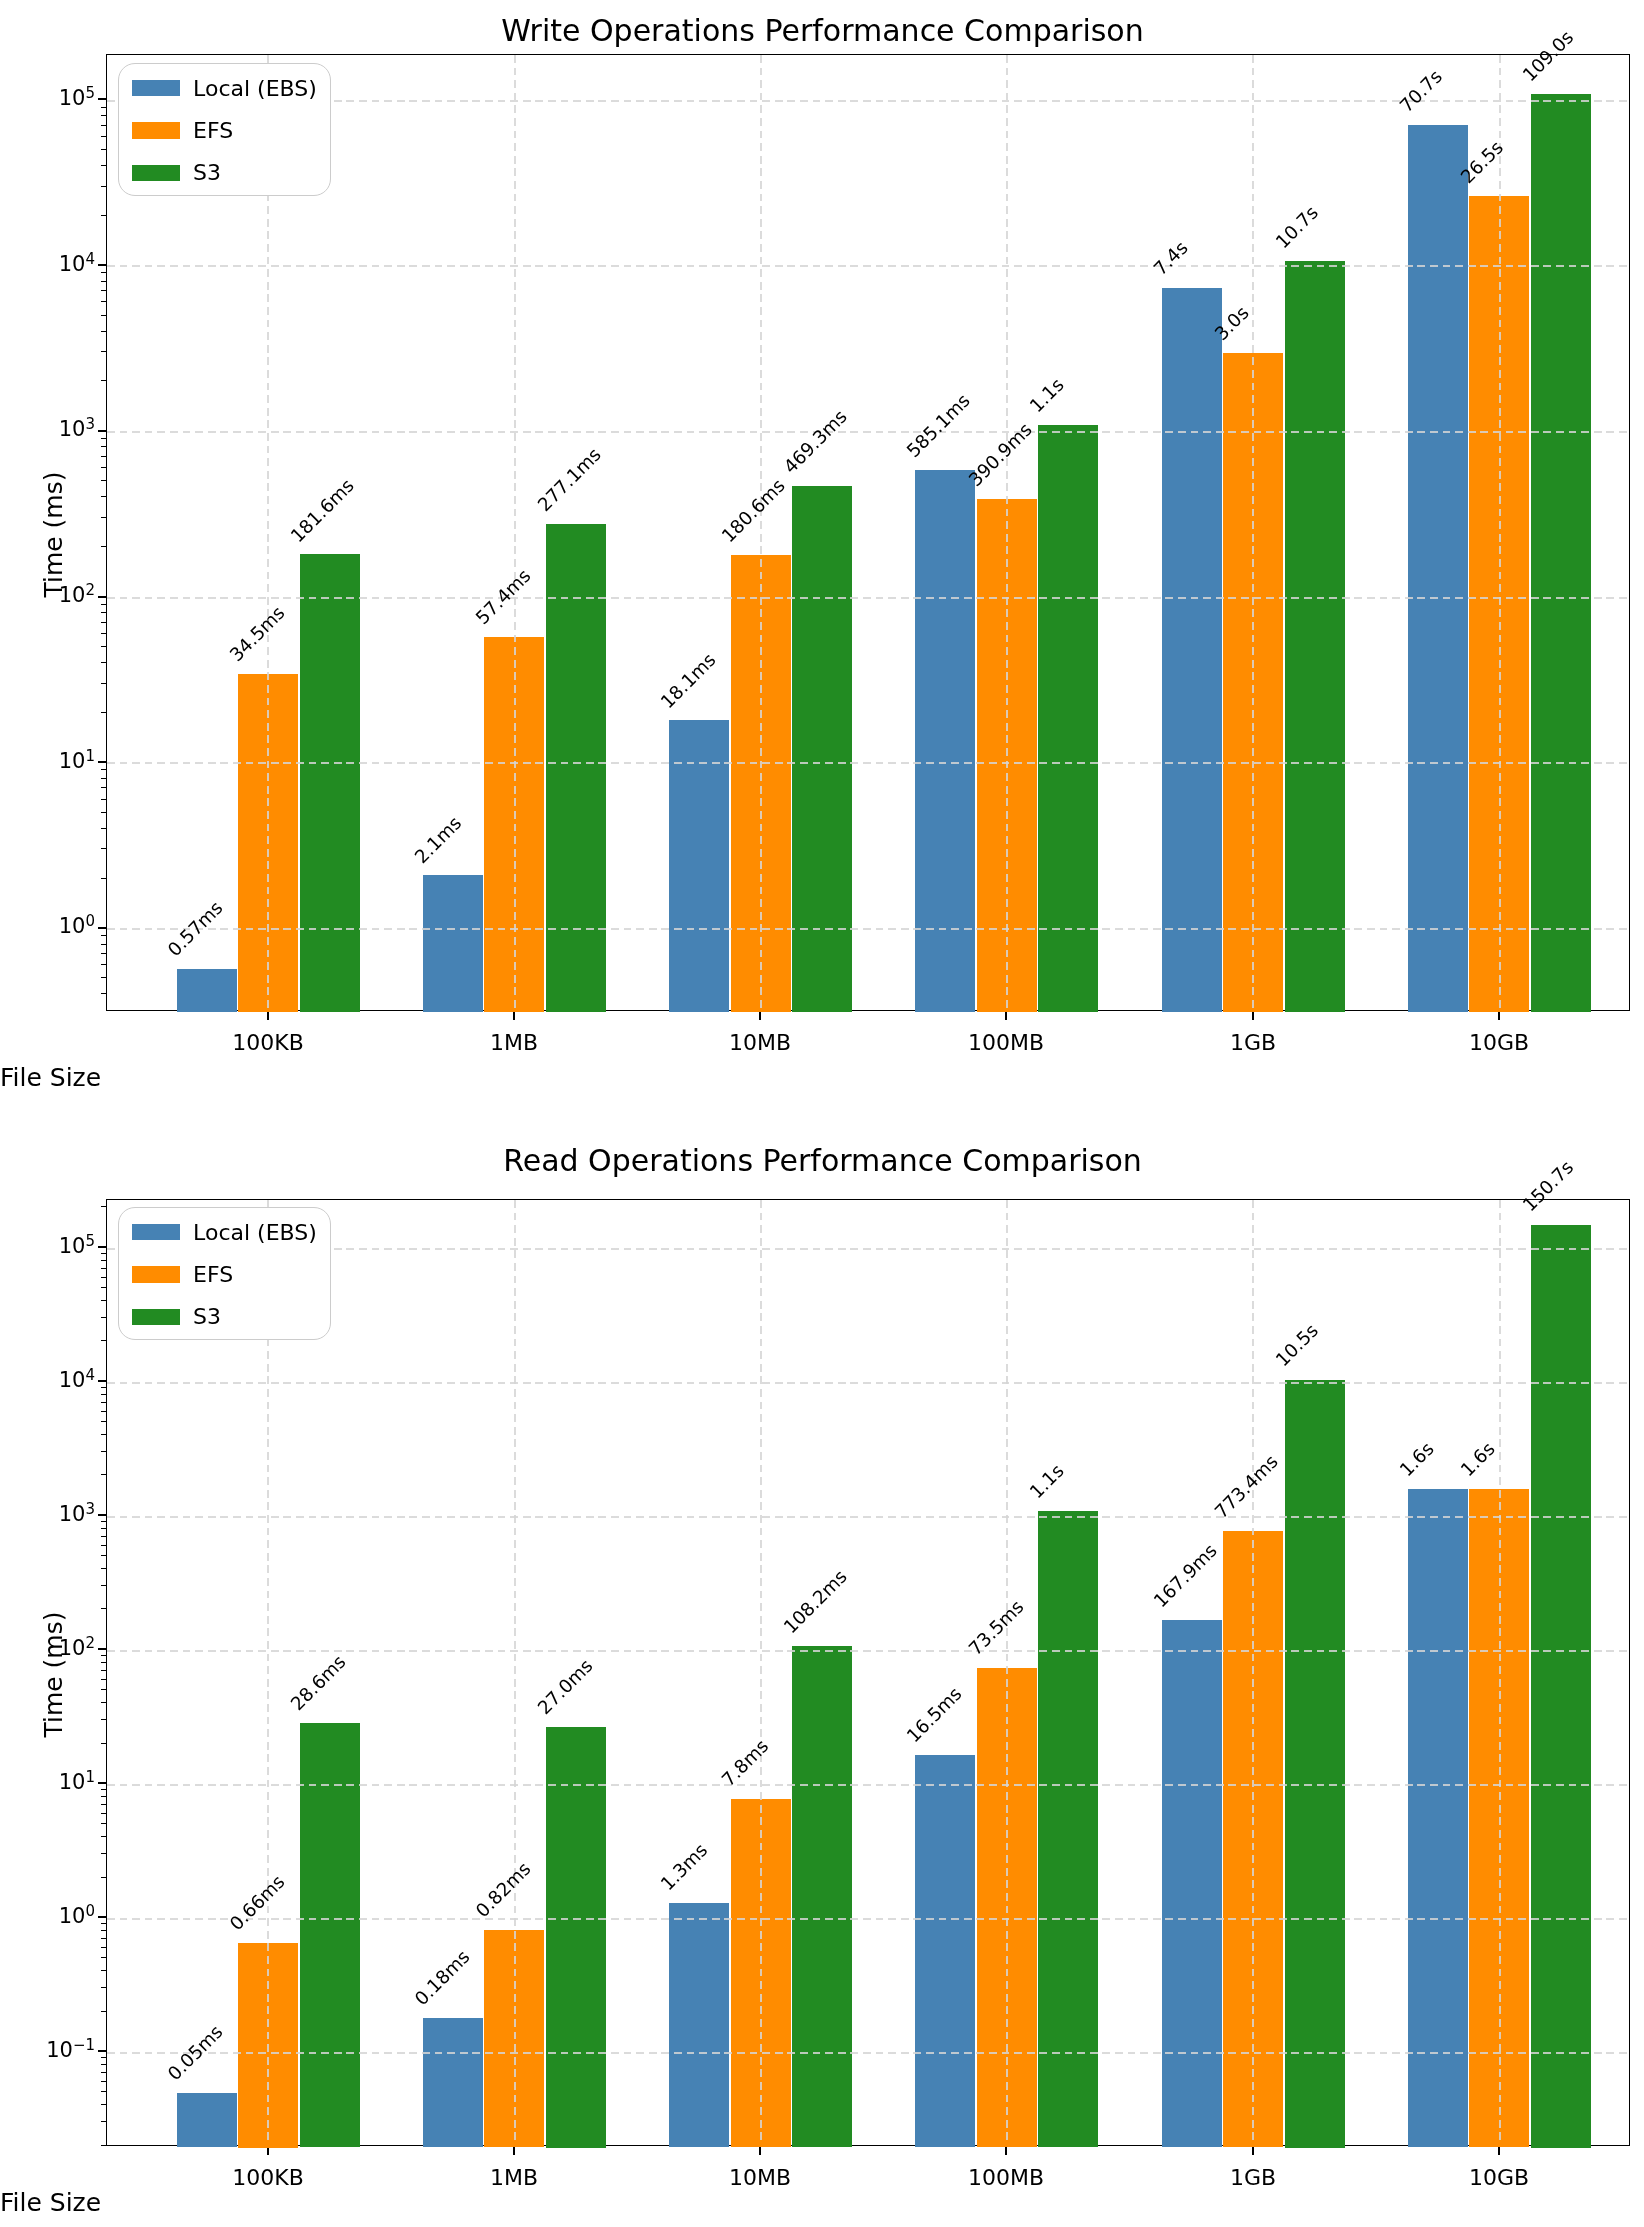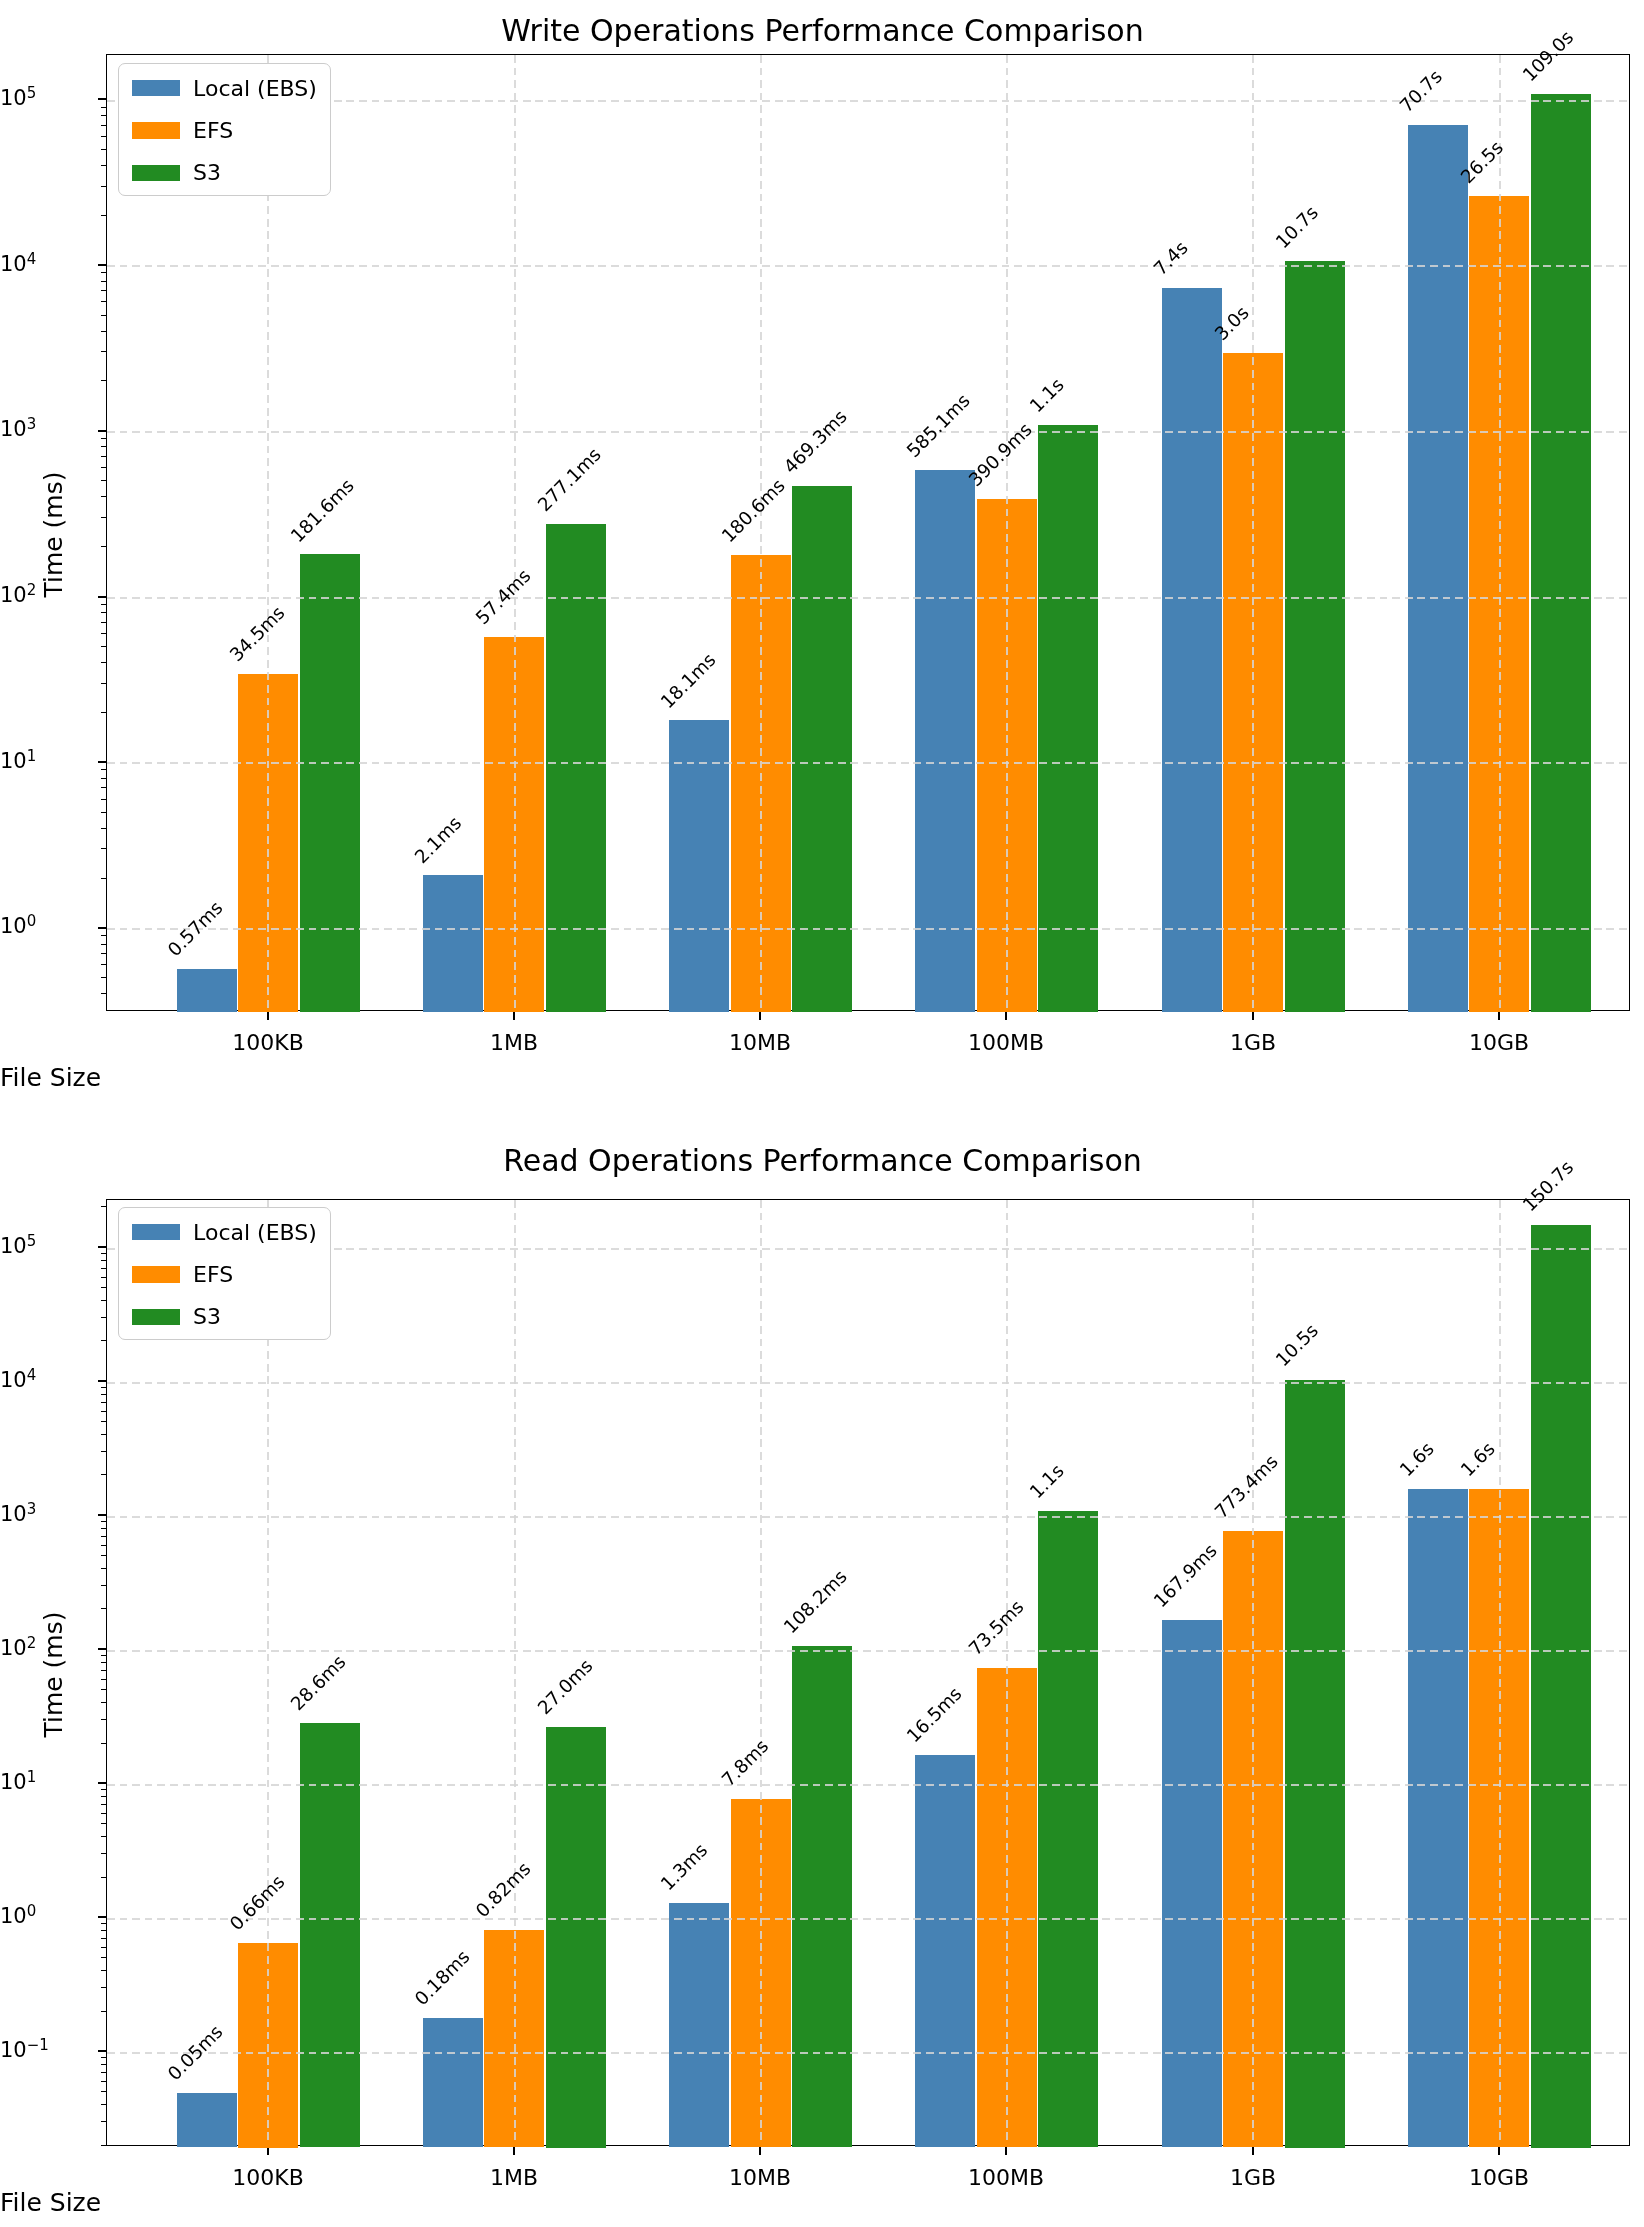--- a/index.html
+++ b/index.html
@@ -8,27 +8,27 @@
   .chart-title{position:absolute;width:100%;text-align:center;font-size:30px;font-weight:normal;
                letter-spacing:0px;}
   .plot{position:absolute;border:1.7px solid #000;background:#ffffff;box-sizing:border-box;}
   .gridline-h{position:absolute;height:1.5px;left:0;right:0;z-index:6;
       background:repeating-linear-gradient(to right, rgba(213,213,213,0.85) 0 7.7px, rgba(0,0,0,0) 7.7px 12.6px);}
   .gridline-v{position:absolute;width:1.5px;top:0;bottom:0;z-index:6;
       background:repeating-linear-gradient(to bottom, rgba(213,213,213,0.85) 0 7.7px, rgba(0,0,0,0) 7.7px 12.6px);}
   .bar{position:absolute;z-index:4;}
   .bar-label{position:absolute;z-index:7;font-size:18.4px;line-height:22px;white-space:nowrap;
              transform:rotate(-45deg);transform-origin:left bottom;}
-  .ytick-label{position:absolute;font-size:21px;line-height:27px;z-index:2;}
+  .ytick-label{position:absolute;text-align:right;font-size:21px;line-height:27px;z-index:2;}
   .ytick-label sup{font-size:15px;position:relative;top:-0.45em;vertical-align:baseline;}
   .xtick-label{position:absolute;font-size:22px;line-height:27px;text-align:center;transform:translateX(-50%);}
   .axis-label-x{position:absolute;width:100%;font-size:25px;}
   .axis-label-y{position:absolute;font-size:25px;text-align:center;transform:rotate(-90deg);}
   .tick{position:absolute;background:#000;z-index:3;}
-  .legend{position:absolute;z-index:10;background:#ffffff;border:1.5px solid #cccccc;border-radius:7px;
+  .legend{position:absolute;z-index:10;background:#ffffff;border:1.5px solid #cccccc;border-radius:17px;
           padding:11.6px 13.5px 9.7px 12.6px;}
   .legend-row{display:flex;align-items:center;margin-bottom:17.4px;}
   .legend-row:last-child{margin-bottom:0;}
   .legend-swatch{width:48px;height:16.4px;flex:0 0 auto;}
   .legend-text{margin-left:13.5px;font-size:22px;line-height:25px;white-space:nowrap;}
 </style>
 </head>
 <body>
 
 <div class="page">

